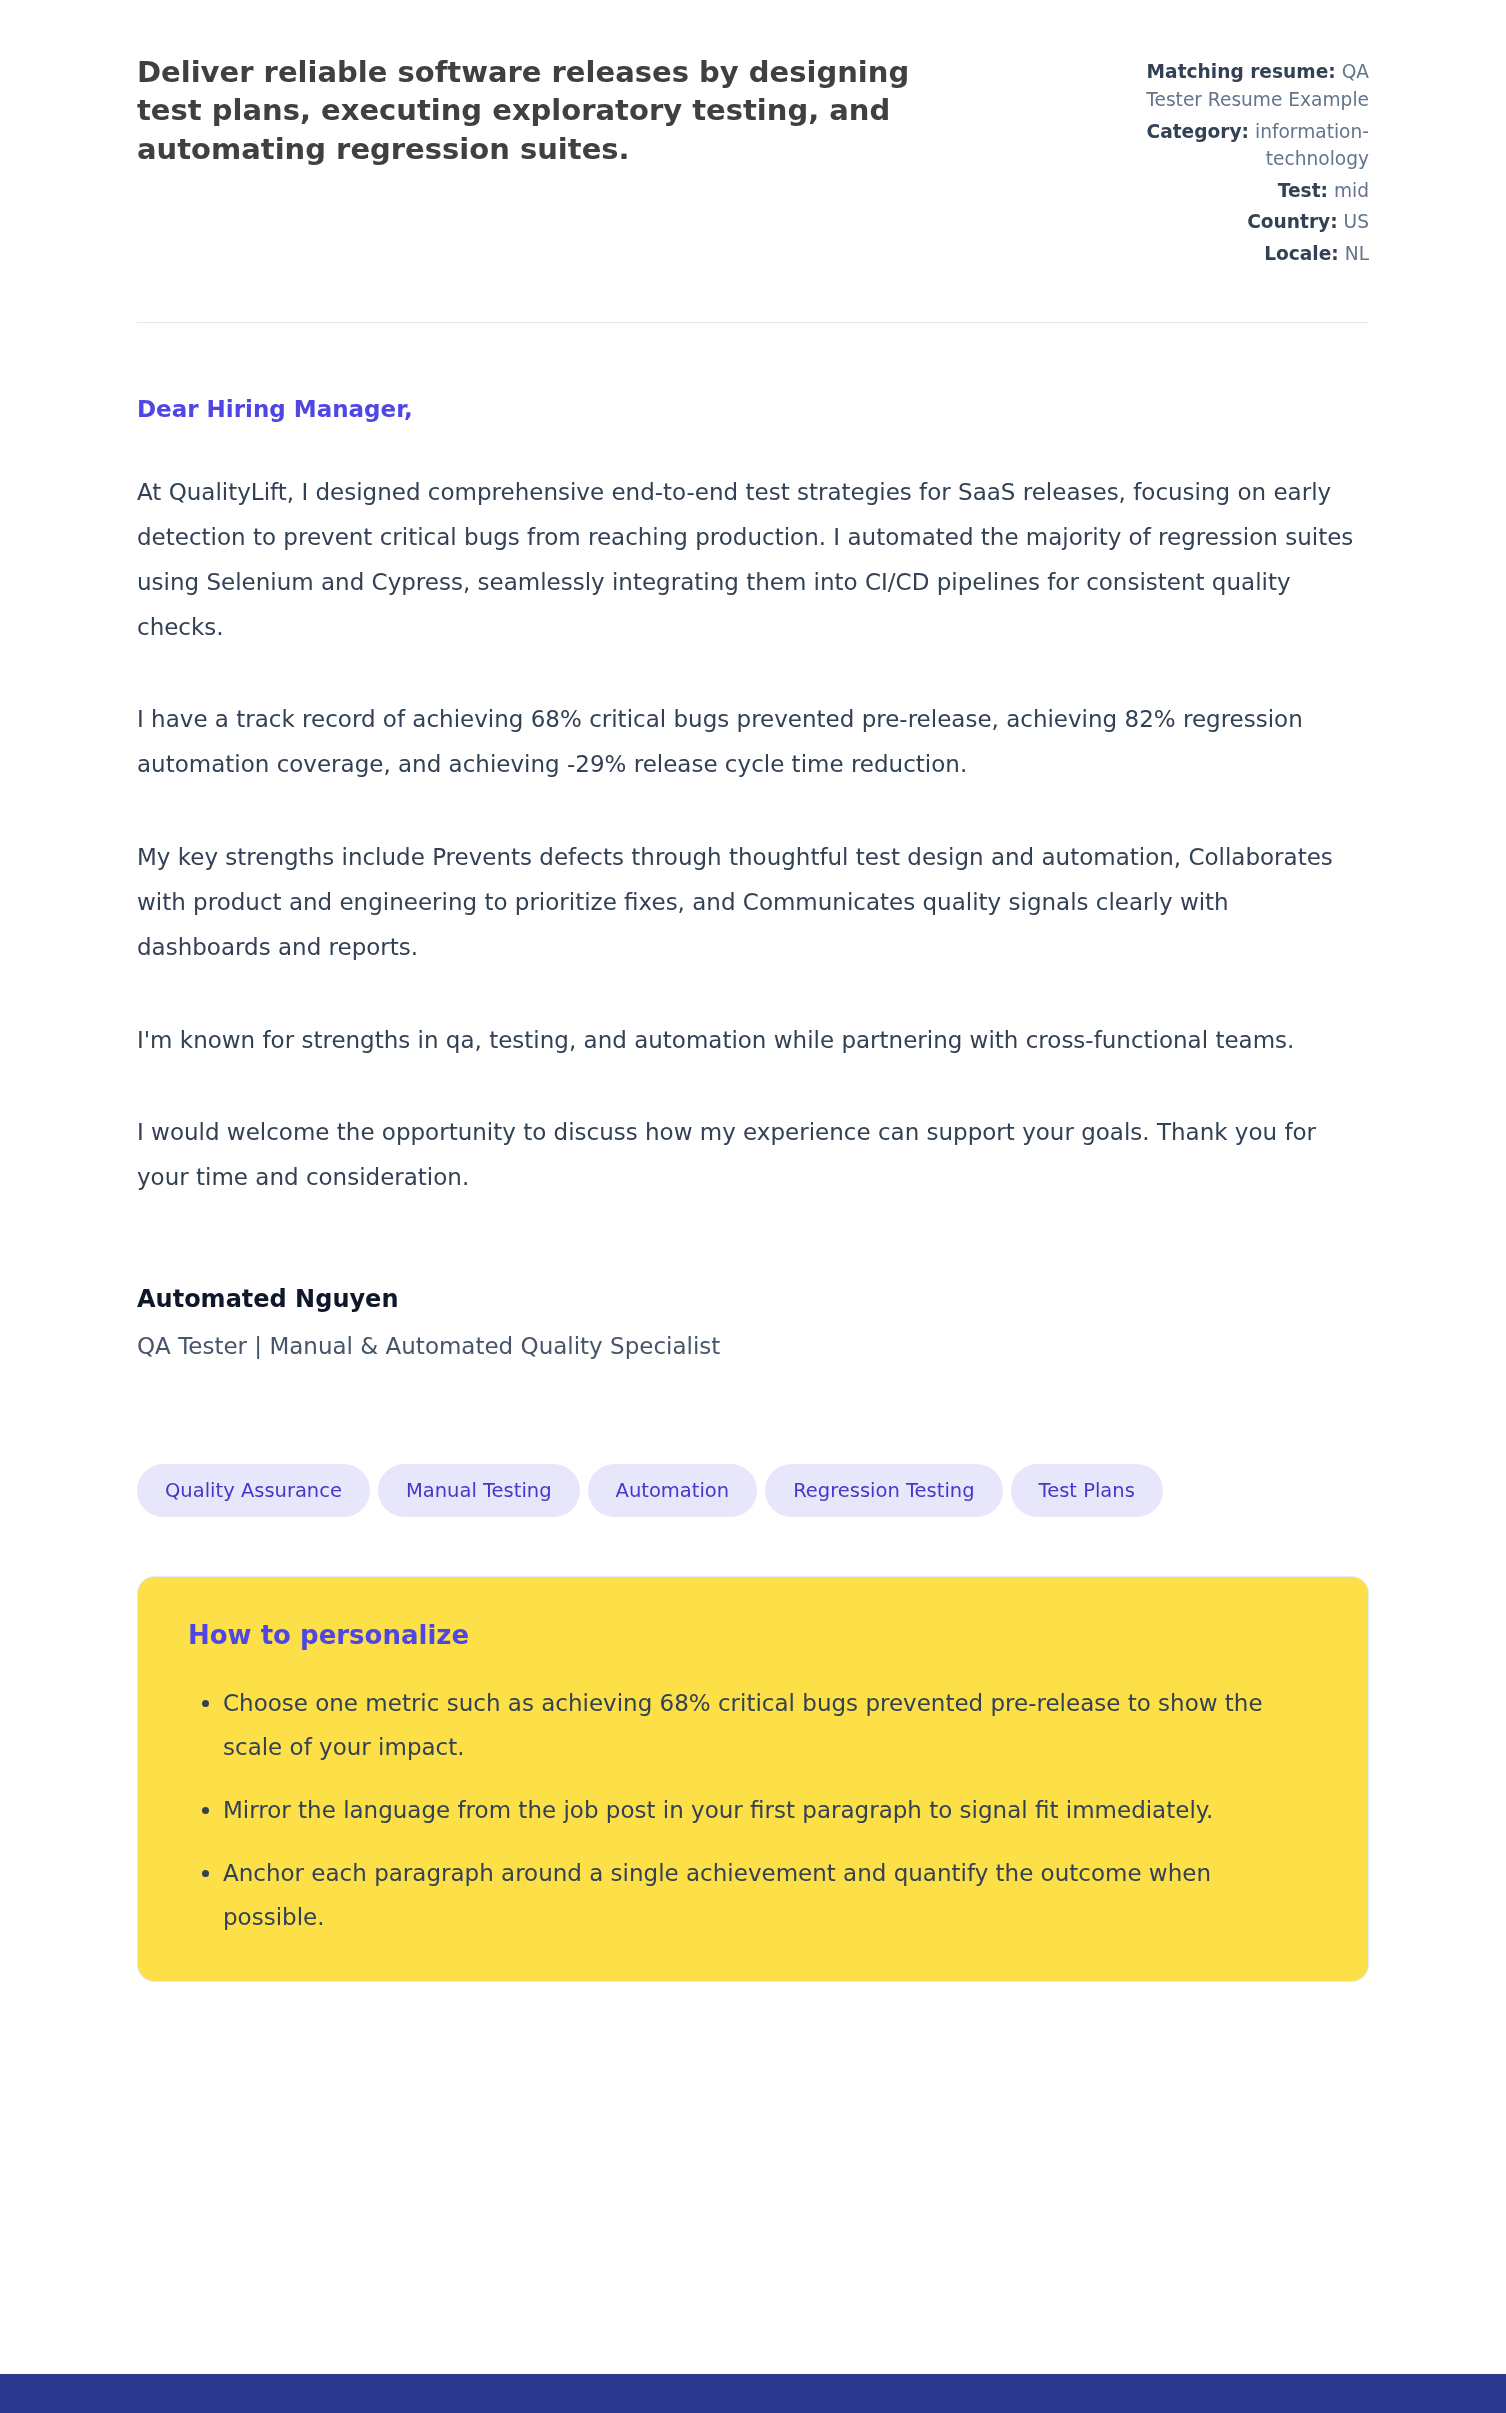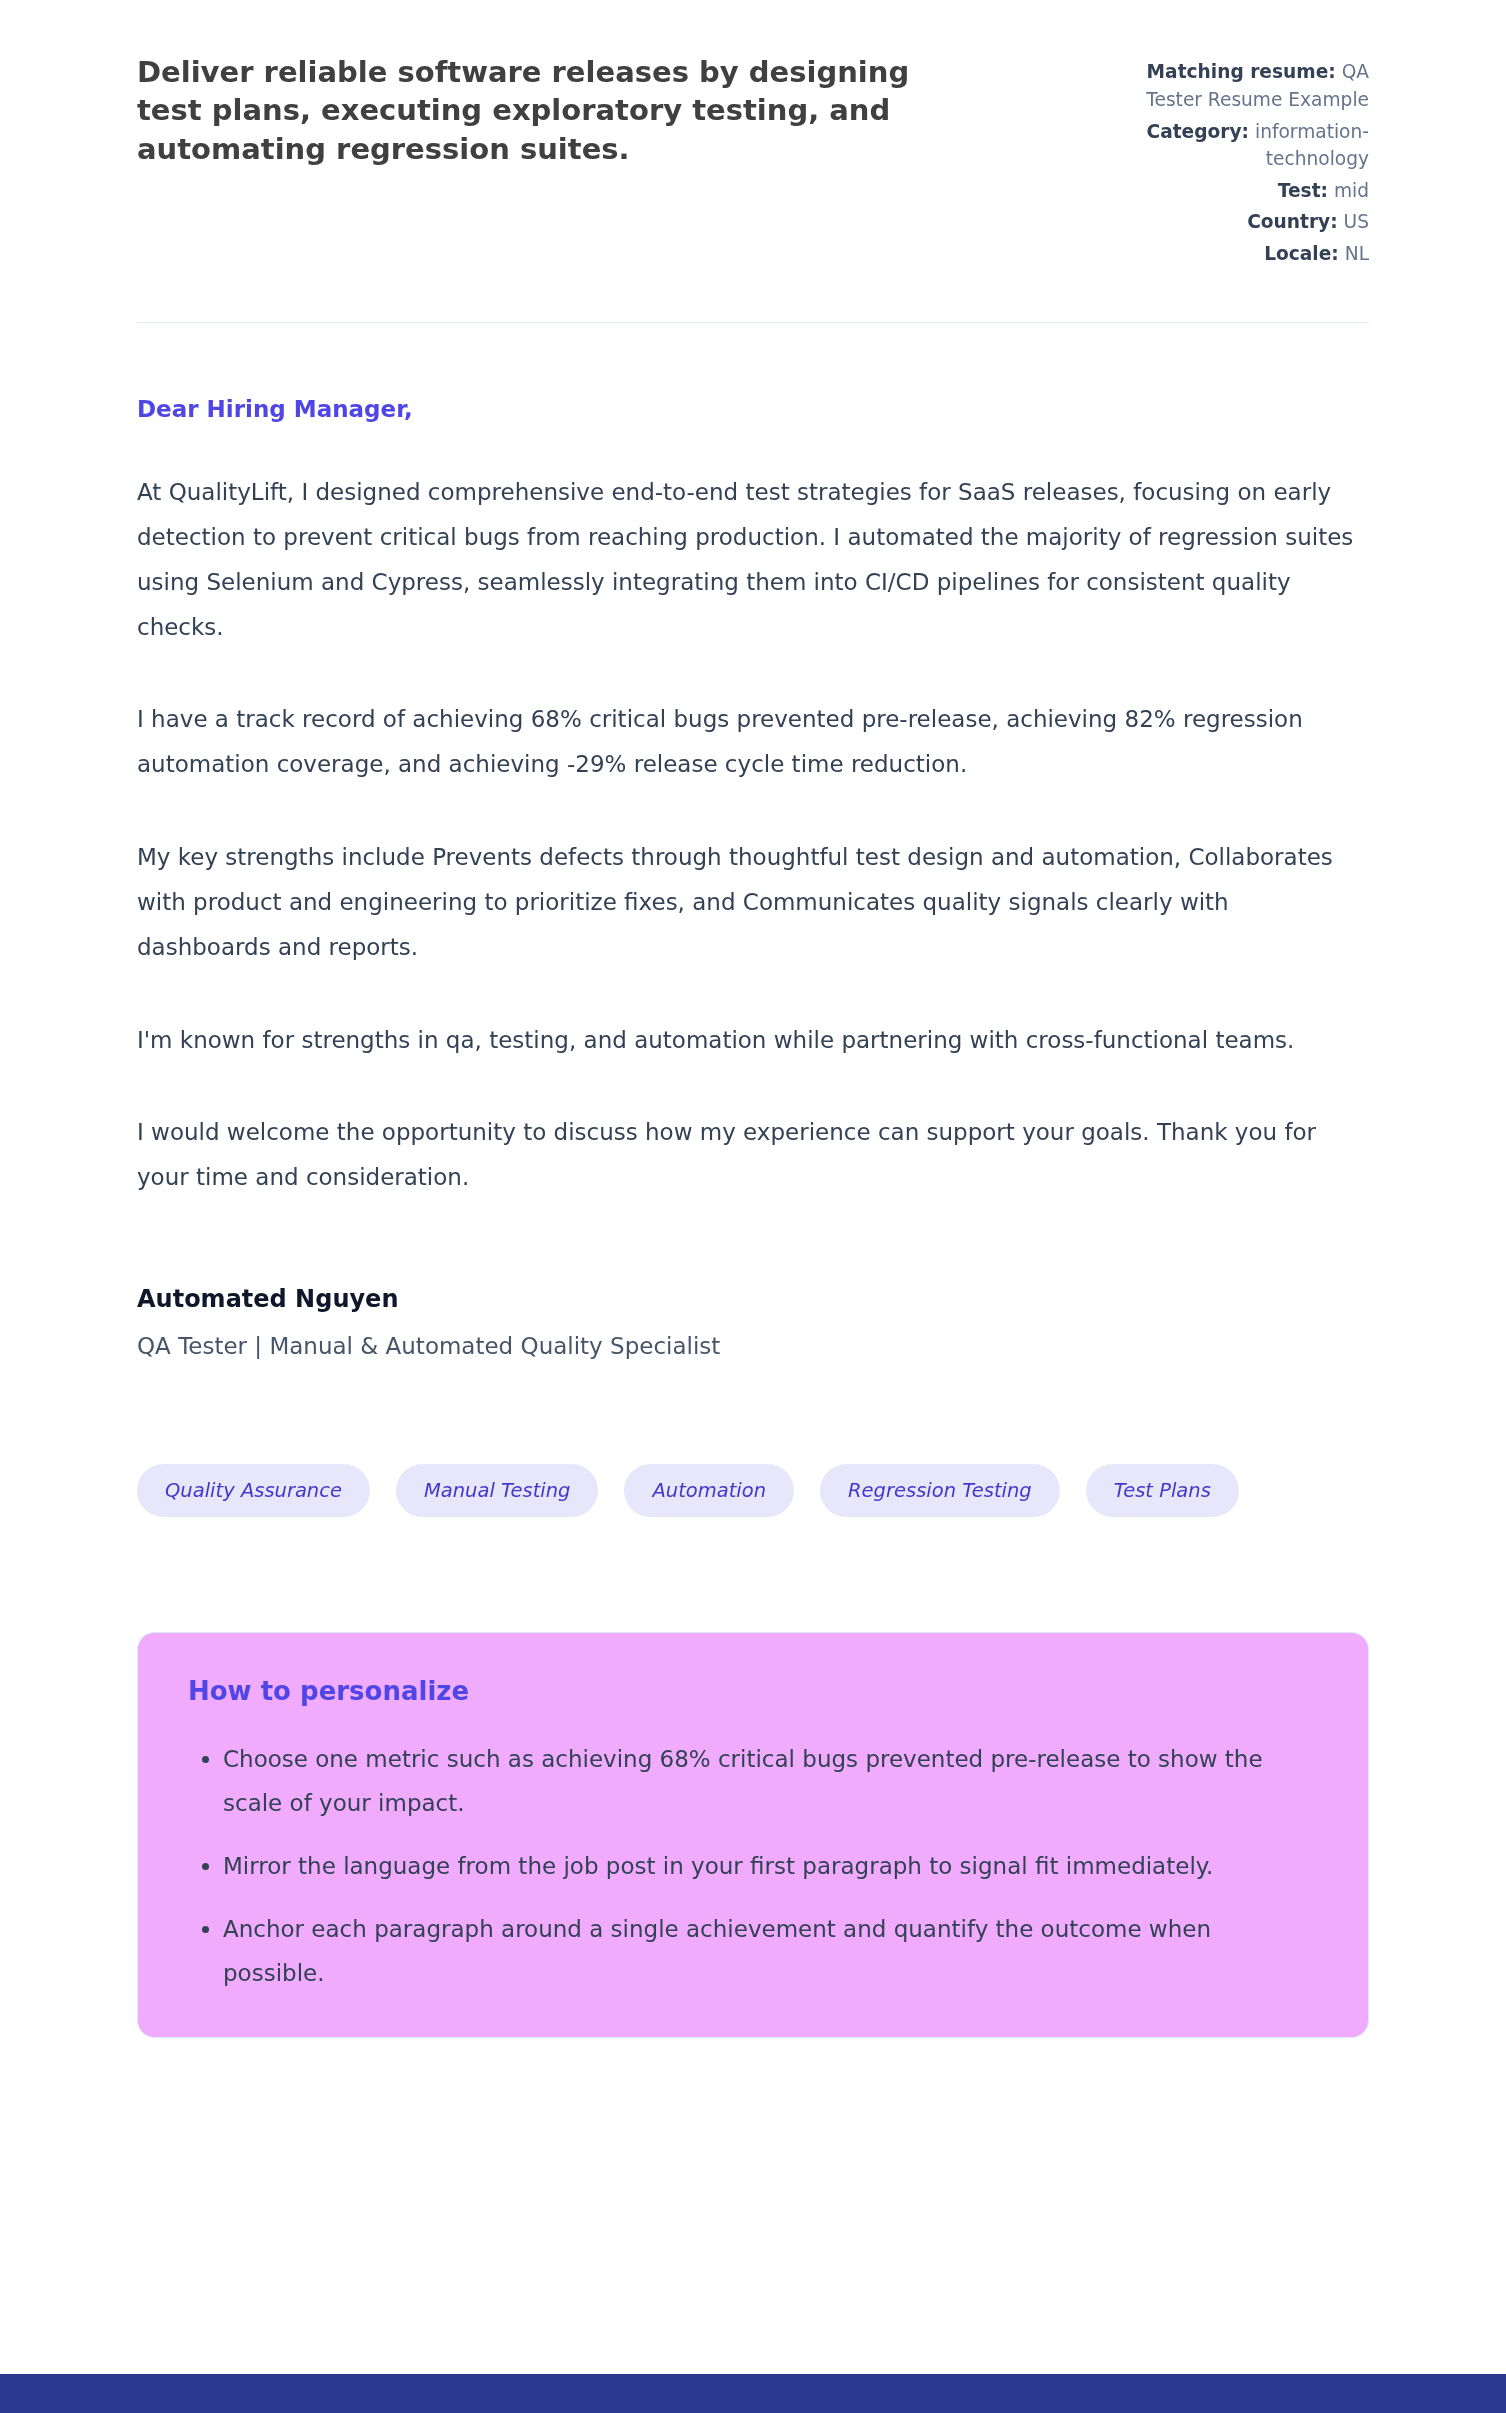--- a/index.html
+++ b/index.html
@@ -79,38 +79,37 @@
   .signature-role {
     margin: 0;
     font-size: 23px;
     color: #475569;
   }
   
   .tags-row {
     margin-top: 105px;
     display: flex;
     flex-wrap: wrap;
-    gap: 26px;
-    font-style: italic;
+    gap: 8px;
   }
   .tag-pill {
     display: inline-block;
     background: #e8e6fa;
     color: #4338ca;
     font-size: 19.5px;
     line-height: 1;
     padding: 17px 28px;
     border-radius: 885px;
     cursor: pointer;
     white-space: nowrap;
   }
   
   .personalize-box {
-    margin-top: 115px;
-    background: #f0abfc;
+    margin-top: 59px;
+    background: #fde047;
     border: 0.9px solid #dbeafe;
     border-radius: 17.7px;
     padding: 43px 74px 41px 50px;
   }
   .personalize-title {
     margin: 0 0 32px 0;
     font-size: 26px;
     font-weight: 700;
     color: #4f46e5;
   }

